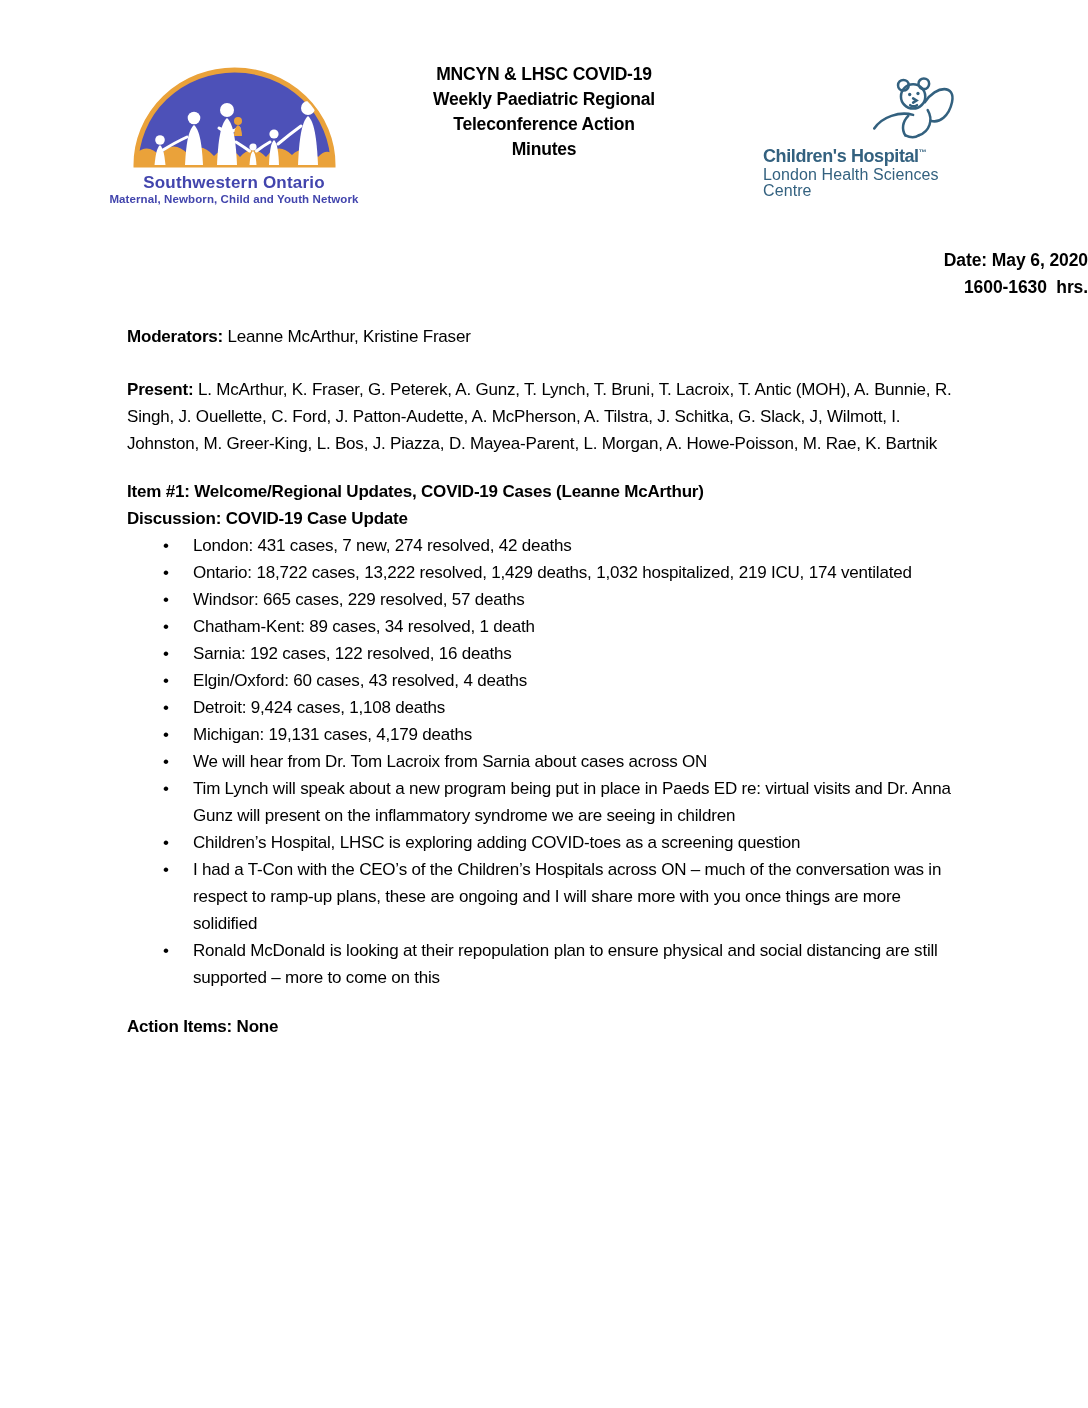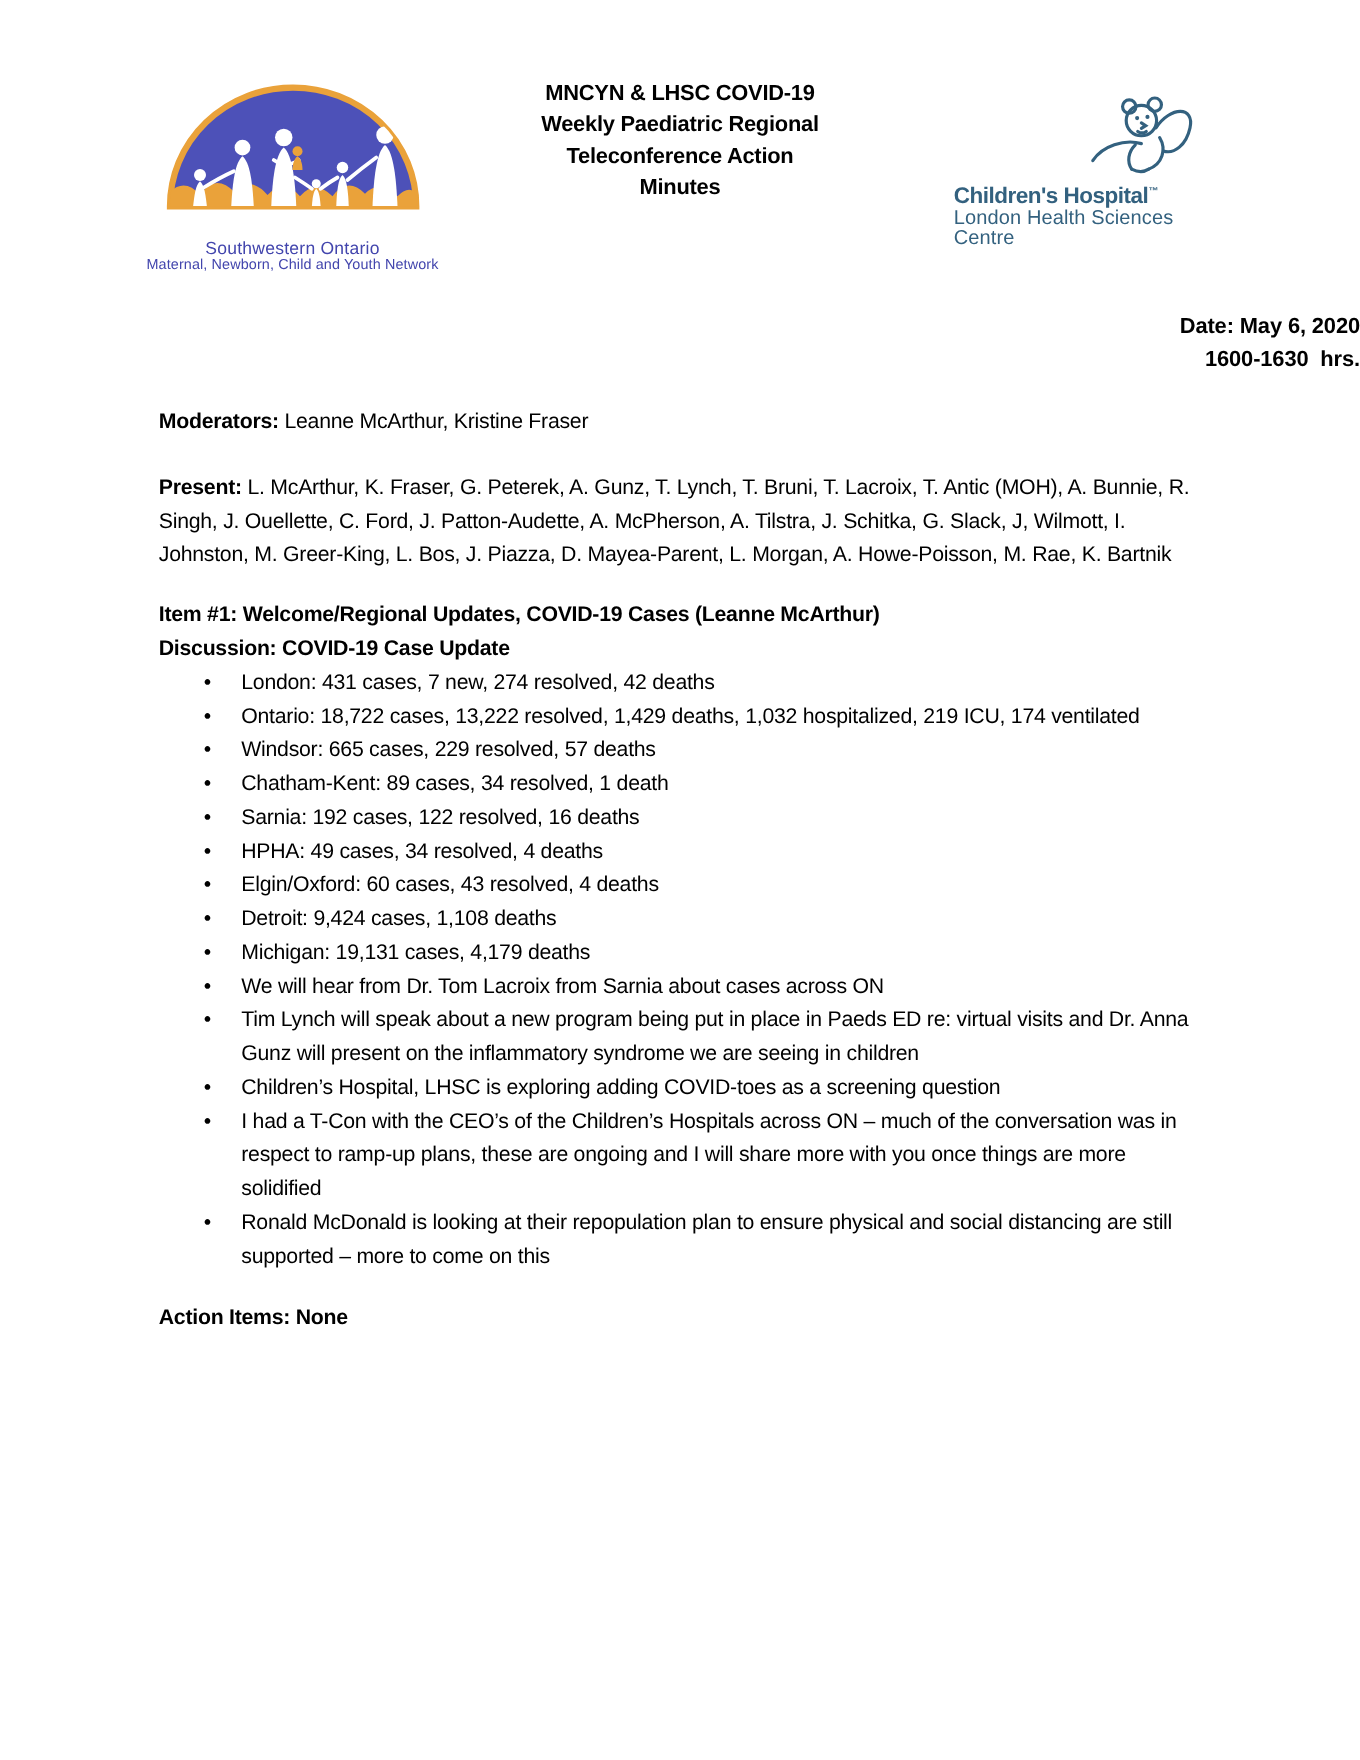--- a/index.html
+++ b/index.html
@@ -10,22 +10,22 @@
     position:relative;
     overflow:hidden;
   }
   .page { position:relative; width:1088px; height:1408px; background:#fff; }
 
   
   .header { position:relative; height:247px; }
 
   .mncyn-logo { position:absolute; left:108px; top:58px; width:252px; text-align:center; }
   .mncyn-logo svg { display:block; margin:0 auto; }
-  .mncyn-line1 { font-size:14px; font-weight:400; color:#4245ad; letter-spacing:0.2px; margin-top:18px; }
-  .mncyn-line2 { font-size:11.5px; font-weight:400; color:#4245ad; letter-spacing:0.1px; }
+  .mncyn-line1 { font-size:17px; font-weight:700; color:#4245ad; letter-spacing:0.2px; margin-top:1px; }
+  .mncyn-line2 { font-size:11.5px; font-weight:700; color:#4245ad; letter-spacing:0.1px; }
 
   .doc-title { position:absolute; left:0; right:0; top:62px; text-align:center; }
   .title-line { font-size:17.5px; font-weight:600; line-height:25px; letter-spacing:-0.2px; }
 
   .lhsc-logo { position:absolute; left:763px; top:76px; width:205px; }
   .bear-wrap { display:flex; justify-content:flex-end; padding-right:2px; }
   .lhsc-name { font-size:18px; font-weight:700; color:#33617f; letter-spacing:-0.4px; line-height:22px; margin-top:-4px; }
   .lhsc-tm { font-size:8px; vertical-align:super; color:#33617f; }
   .lhsc-sub { font-size:16px; font-weight:400; color:#33617f; letter-spacing:0.1px; line-height:16px; }
 
@@ -152,21 +152,20 @@
     <p class="item-heading">Item #1: Welcome/Regional Updates, COVID-19 Cases (Leanne McArthur)</p>
     <p class="item-subheading">Discussion: COVID-19 Case Update</p>
 
     <ul class="bullets">
 
     <li>London: 431 cases, 7 new, 274 resolved, 42 deaths</li>
         <li>Ontario: 18,722 cases, 13,222 resolved, 1,429 deaths, 1,032 hospitalized, 219 ICU, 174 ventilated</li>
         <li>Windsor: 665 cases, 229 resolved, 57 deaths</li>
         <li>Chatham-Kent: 89 cases, 34 resolved, 1 death</li>
         <li>Sarnia: 192 cases, 122 resolved, 16 deaths</li>
-        <li>HPHA: 49 cases, 34 resolved, 4 deaths</li>
         <li>Elgin/Oxford: 60 cases, 43 resolved, 4 deaths</li>
         <li>Detroit: 9,424 cases, 1,108 deaths</li>
         <li>Michigan: 19,131 cases, 4,179 deaths</li>
         <li>We will hear from Dr. Tom Lacroix from Sarnia about cases across ON</li>
         <li>Tim Lynch will speak about a new program being put in place in Paeds ED re: virtual visits and Dr. Anna Gunz will present on the inflammatory syndrome we are seeing in children</li>
         <li>Children’s Hospital, LHSC is exploring adding COVID-toes as a screening question</li>
         <li>I had a T-Con with the CEO’s of the Children’s Hospitals across ON – much of the conversation was in respect to ramp-up plans, these are ongoing and I will share more with you once things are more solidified</li>
         <li>Ronald McDonald is looking at their repopulation plan to ensure physical and social distancing are still supported – more to come on this</li>
       </ul>
 

